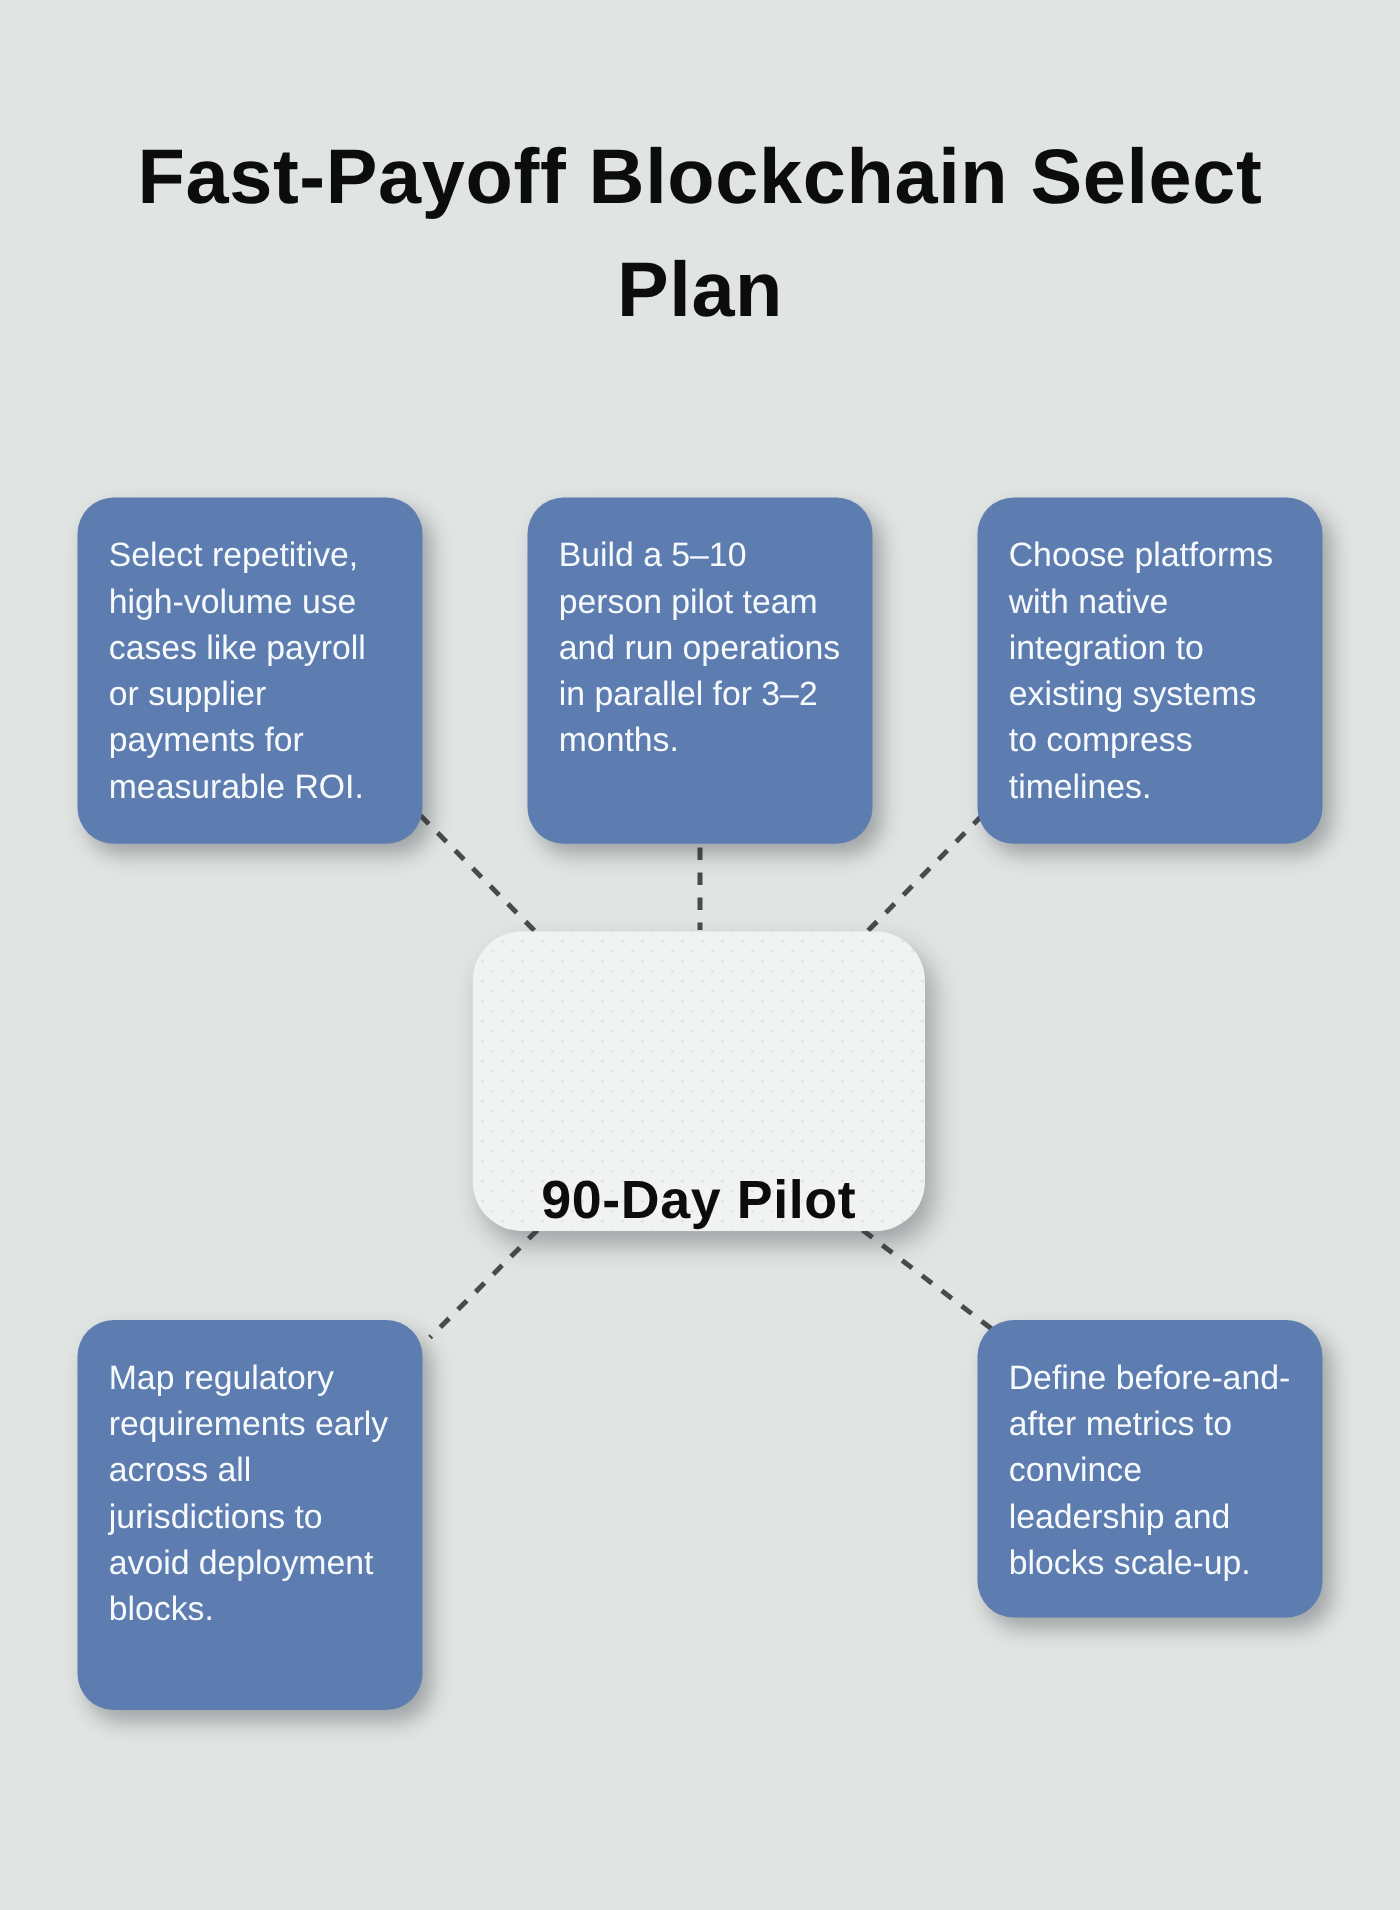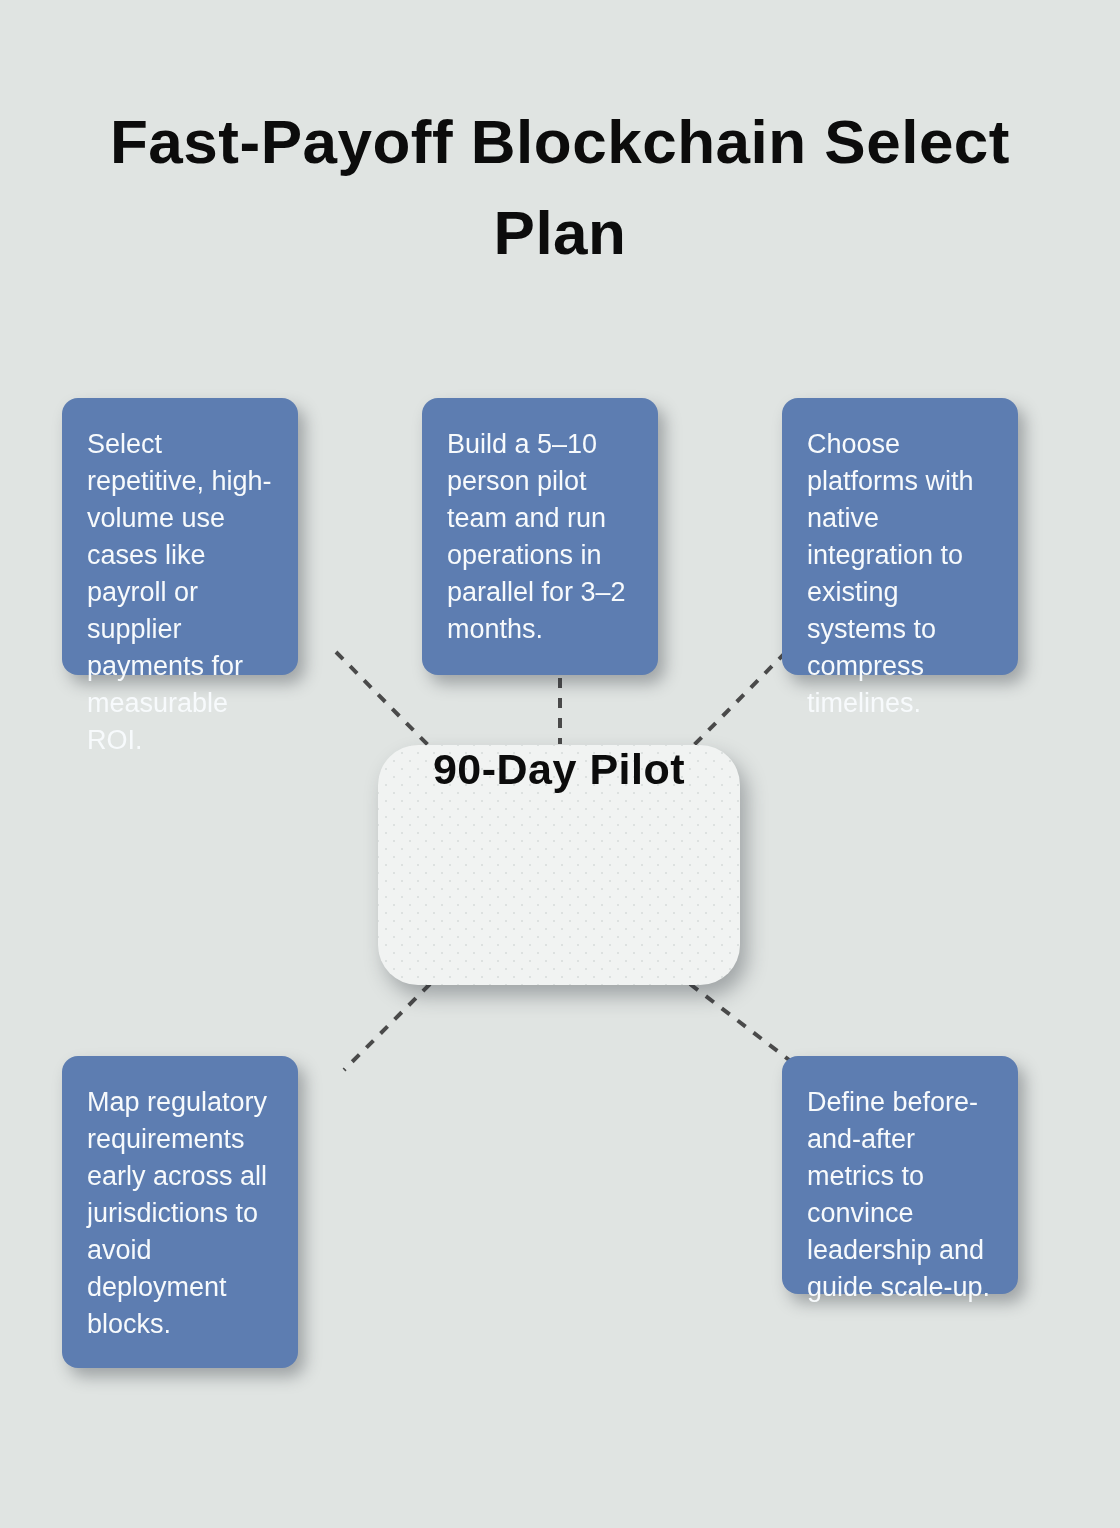--- a/index.html
+++ b/index.html
@@ -25,23 +25,23 @@
     letter-spacing: 0.5px;
   }
   .connectors {
     position: absolute;
     left: 0; top: 0;
     width: 1120px;
     height: 1528px;
   }
   .node {
     position: absolute;
-    width: 236px;
+    width: 276px;
     background: #5d7db1;
-    border-radius: 16px;
+    border-radius: 29px;
     box-shadow: 7px 9px 16px rgba(40, 45, 55, 0.35);
     box-sizing: border-box;
     padding: 28px 24px 12px 25px;
   }
   .node p {
     margin: 0;
     color: #f7fafc;
     font-size: 27px;
     line-height: 37px;
     font-weight: 400;
@@ -59,21 +59,21 @@
     height: 240px;
     background-color: #f1f3f2;
     background-image:
       radial-gradient(#dde1e0 1.2px, transparent 1.3px),
       radial-gradient(#dde1e0 1.2px, transparent 1.3px);
     background-size: 16px 16px;
     background-position: 0 0, 8px 8px;
     border-radius: 40px;
     box-shadow: 7px 11px 20px rgba(40, 45, 55, 0.35);
     display: flex;
-    align-items: flex-start;
+    align-items: flex-end;
     justify-content: center;
   }
   .center-node span {
     font-size: 43px;
     font-weight: 700;
     color: #0c0c0c;
     letter-spacing: 0.5px;
   }
 </style>
 </head>
@@ -101,20 +101,20 @@
 
   <div class="node node-tr">
     <p>Choose platforms with native integration to existing systems to compress timelines.</p>
   </div>
 
   <div class="node node-bl">
     <p>Map regulatory requirements early across all jurisdictions to avoid deployment blocks.</p>
   </div>
 
   <div class="node node-br">
-    <p>Define before-and-after metrics to convince leadership and guide scale-up.</p>
+    <p>Define before-and-after metrics to convince leadership and blocks scale-up.</p>
   </div>
 
   <div class="center-node">
     <span>90-Day Pilot</span>
   </div>
 
 </div>
 
 </body></html>

